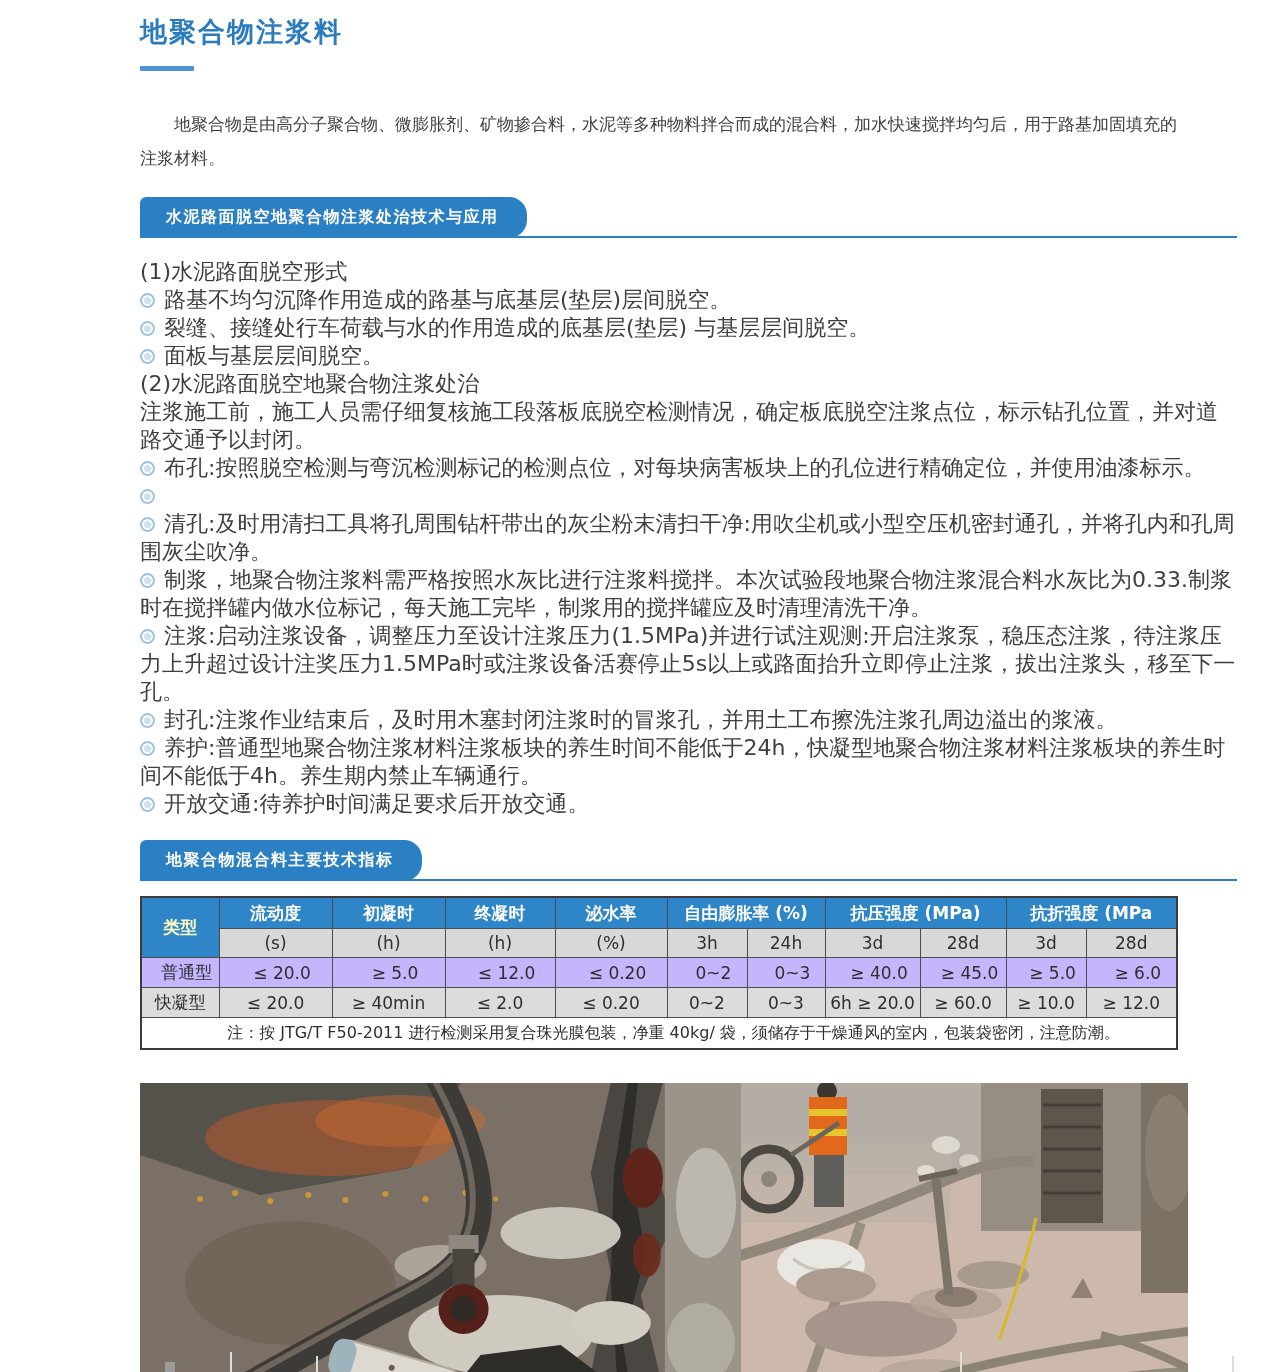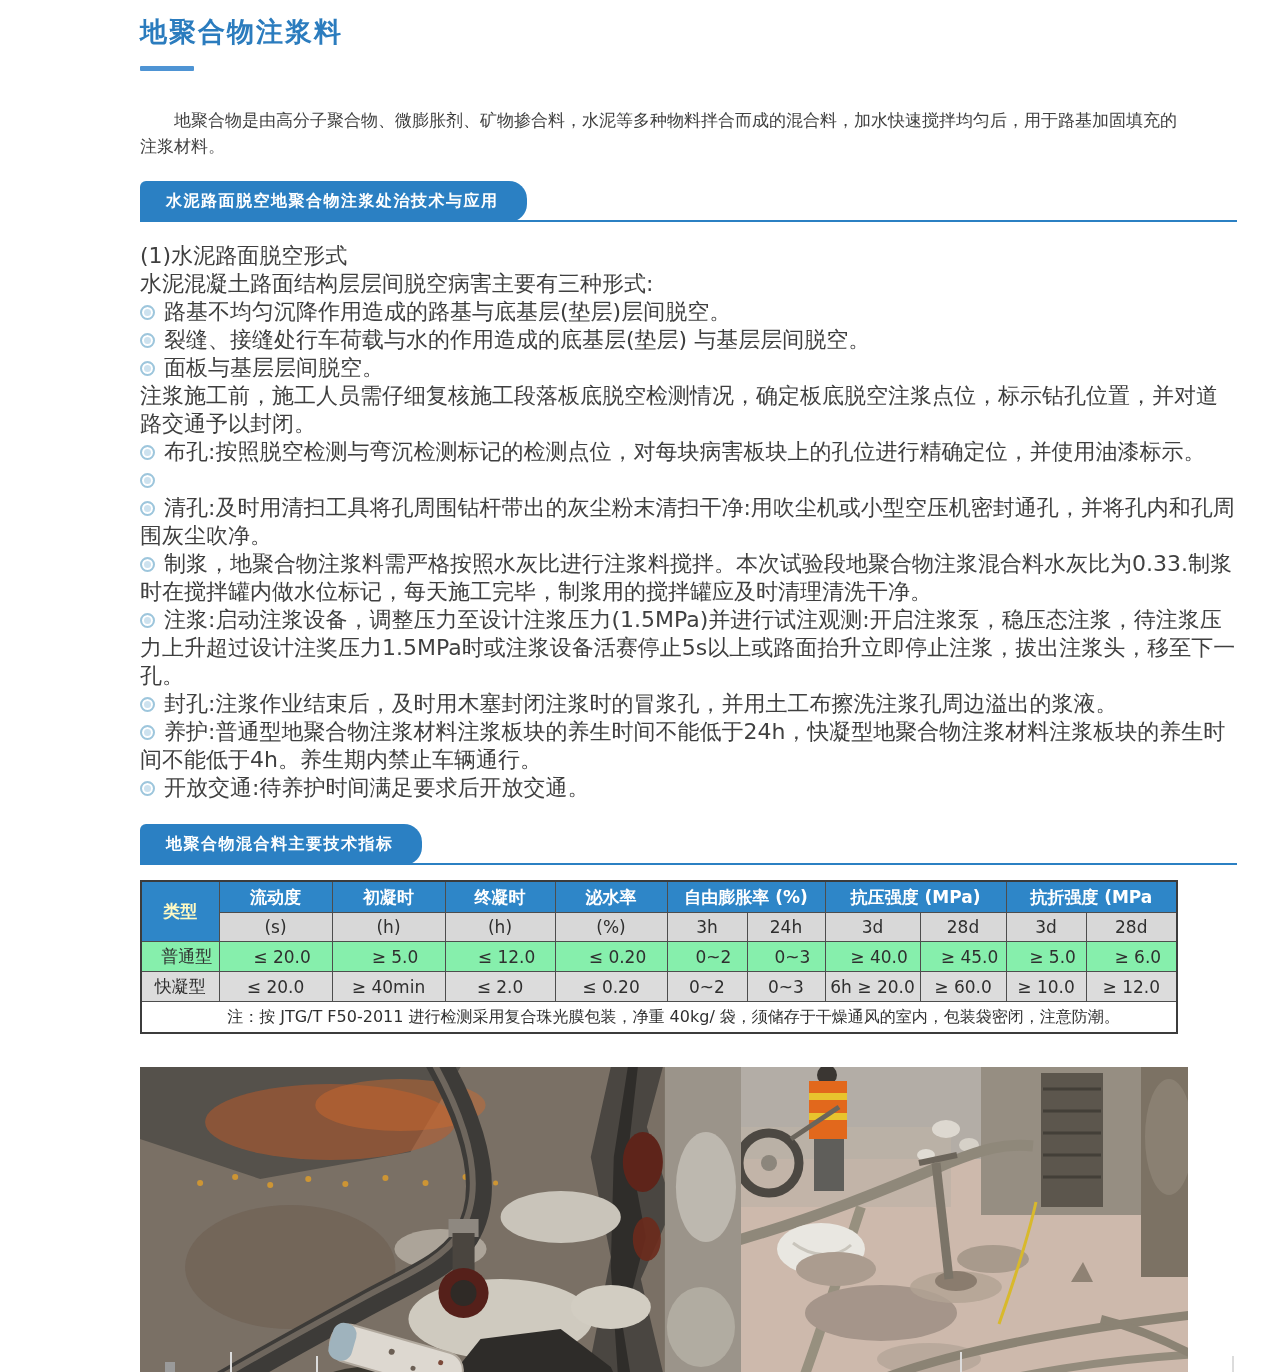--- a/index.html
+++ b/index.html
@@ -2,40 +2,40 @@
 <html><head>
 <meta charset="utf-8">
 <style>
   html,body{margin:0;padding:0;}
   body{background:#ffffff;font-family:"DejaVu Sans","Liberation Sans",sans-serif;}
   .page{position:relative;width:1280px;height:1372px;background:#fff;overflow:hidden;}
   .content{position:absolute;left:140px;top:0;width:1097px;}
 
   .title{margin:14px 0 0 0;font-size:27px;line-height:36px;font-weight:bold;color:#2b7cbe;letter-spacing:2px;}
   .title-dash{margin-top:16px;width:54px;height:5px;background:#4e94d4;border-radius:1px;}
-  .intro{margin-top:36px;width:1042px;font-size:17px;line-height:26px;color:#3f3f3f;text-indent:2em;}
+  .intro{margin-top:36px;width:1042px;font-size:17px;line-height:34px;color:#3f3f3f;text-indent:2em;}
 
   .sec{position:relative;height:41px;margin-top:22px;}
   .sec::after{content:"";position:absolute;left:0;right:0;bottom:0;height:2px;background:#2b80c3;}
   .sec .box{position:absolute;left:0;bottom:0;height:41px;display:flex;align-items:center;
     background:#2b80c3;color:#fff;font-weight:bold;font-size:16px;letter-spacing:1.5px;
     padding:0 28px 0 26px;border-radius:6px 18px 18px 0;z-index:1;}
 
   .body-list{margin-top:20px;width:1097px;}
   .line{font-size:22px;line-height:28px;color:#3f3f3f;}
   .dot{display:inline-block;width:11px;height:11px;border:2px solid #9dc6dc;border-radius:50%;
     background:#cde2ef;box-shadow:inset 0 0 0 2px #fff;margin-right:9px;vertical-align:-1px;}
 
   table.spec{border-collapse:collapse;margin-top:15px;width:1038px;table-layout:fixed;
     border:2px solid #3c3c3c;font-size:17px;color:#2f2f2f;}
   table.spec td{border:1px solid #4d4d4d;text-align:center;padding:0;}
   td.hblue{background:#2e86c8;color:#fff;font-weight:bold;border:2px solid #fff;height:30px;}
   td.corner{background:#2e86c8;color:#fef9c3;font-weight:bold;border-right:2px solid #fff;border-bottom:1px solid #4d4d4d;}
   td.hgray{background:#d8d8d8;height:28px;}
-  tr.r-white td{background:#86efac;height:29px;padding-left:13px;}
+  tr.r-white td{background:#c4b5fd;height:29px;padding-left:13px;}
   tr.r-gray td{background:#dcdcdc;height:29px;}
   tr.r-note td{background:#fff;height:30px;font-size:16px;padding-left:29px;}
 
   .photos{display:flex;margin-top:33px;width:1097px;}
   .photo{height:322px;overflow:hidden;background:#888;}
   .photo svg{display:block;width:100%;height:100%;}
   .photo-left{width:601px;margin-right:15px;}
   .photo-right{width:447px;}
 
   .artifact{position:absolute;background:#dcdcdc;}
@@ -50,24 +50,24 @@
     <div class="title-dash"></div>
 
     <p class="intro">地聚合物是由高分子聚合物、微膨胀剂、矿物掺合料，水泥等多种物料拌合而成的混合料，加水快速搅拌均匀后，用于路基加固填充的注浆材料。</p>
 
     <div class="sec">
       <div class="box">水泥路面脱空地聚合物注浆处治技术与应用</div>
     </div>
 
     <div class="body-list">
       <div class="line"><span>(1)水泥路面脱空形式</span></div>
-      <div class="line"><span>水泥混凝土路面结构层层间脱空病害主要有三种形式:</span></div>
       <div class="line"><span class="dot"></span><span>路基不均匀沉降作用造成的路基与底基层(垫层)层间脱空。</span></div>
       <div class="line"><span class="dot"></span><span>裂缝、接缝处行车荷载与水的作用造成的底基层(垫层) 与基层层间脱空。</span></div>
       <div class="line"><span class="dot"></span><span>面板与基层层间脱空。</span></div>
+      <div class="line"><span>(2)水泥路面脱空地聚合物注浆处治</span></div>
       <div class="line"><span>注浆施工前，施工人员需仔细复核施工段落板底脱空检测情况，确定板底脱空注浆点位，标示钻孔位置，并对道路交通予以封闭。</span></div>
       <div class="line"><span class="dot"></span><span>布孔:按照脱空检测与弯沉检测标记的检测点位，对每块病害板块上的孔位进行精确定位，并使用油漆标示。</span></div>
       <div class="line"><span class="dot"></span></div>
       <div class="line"><span class="dot"></span><span>清孔:及时用清扫工具将孔周围钻杆带出的灰尘粉末清扫干净:用吹尘机或小型空压机密封通孔，并将孔内和孔周围灰尘吹净。</span></div>
       <div class="line"><span class="dot"></span><span>制浆，地聚合物注浆料需严格按照水灰比进行注浆料搅拌。本次试验段地聚合物注浆混合料水灰比为0.33.制浆时在搅拌罐内做水位标记，每天施工完毕，制浆用的搅拌罐应及时清理清洗干净。</span></div>
       <div class="line"><span class="dot"></span><span>注浆:启动注浆设备，调整压力至设计注浆压力(1.5MPa)并进行试注观测:开启注浆泵，稳压态注浆，待注浆压力上升超过设计注奖压力1.5MPa时或注浆设备活赛停止5s以上或路面抬升立即停止注浆，拔出注浆头，移至下一孔。</span></div>
       <div class="line"><span class="dot"></span><span>封孔:注浆作业结束后，及时用木塞封闭注浆时的冒浆孔，并用土工布擦洗注浆孔周边溢出的浆液。</span></div>
       <div class="line"><span class="dot"></span><span>养护:普通型地聚合物注浆材料注浆板块的养生时间不能低于24h，快凝型地聚合物注浆材料注浆板块的养生时间不能低于4h。养生期内禁止车辆通行。</span></div>
       <div class="line"><span class="dot"></span><span>开放交通:待养护时间满足要求后开放交通。</span></div>
     </div>

